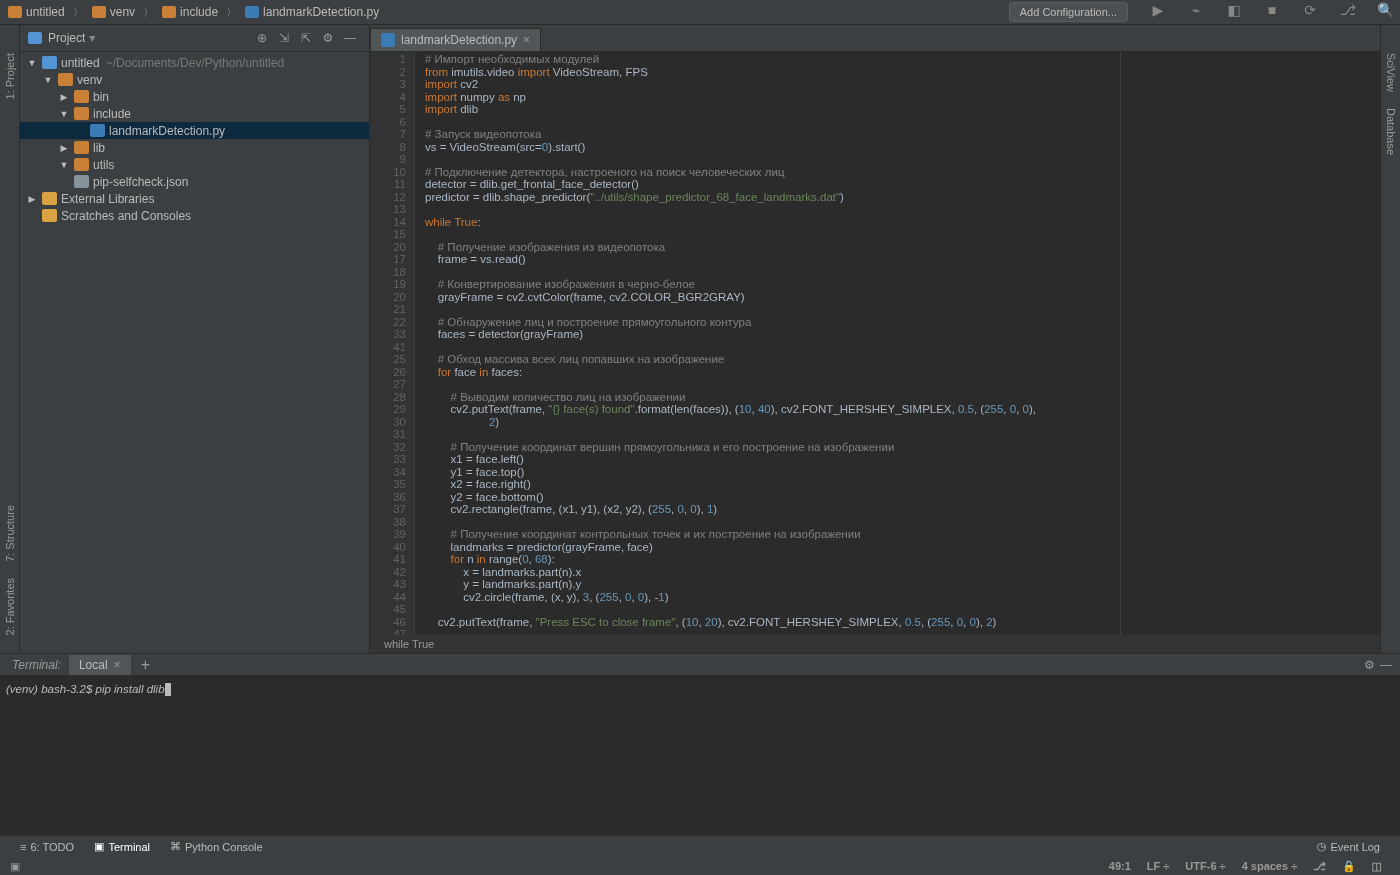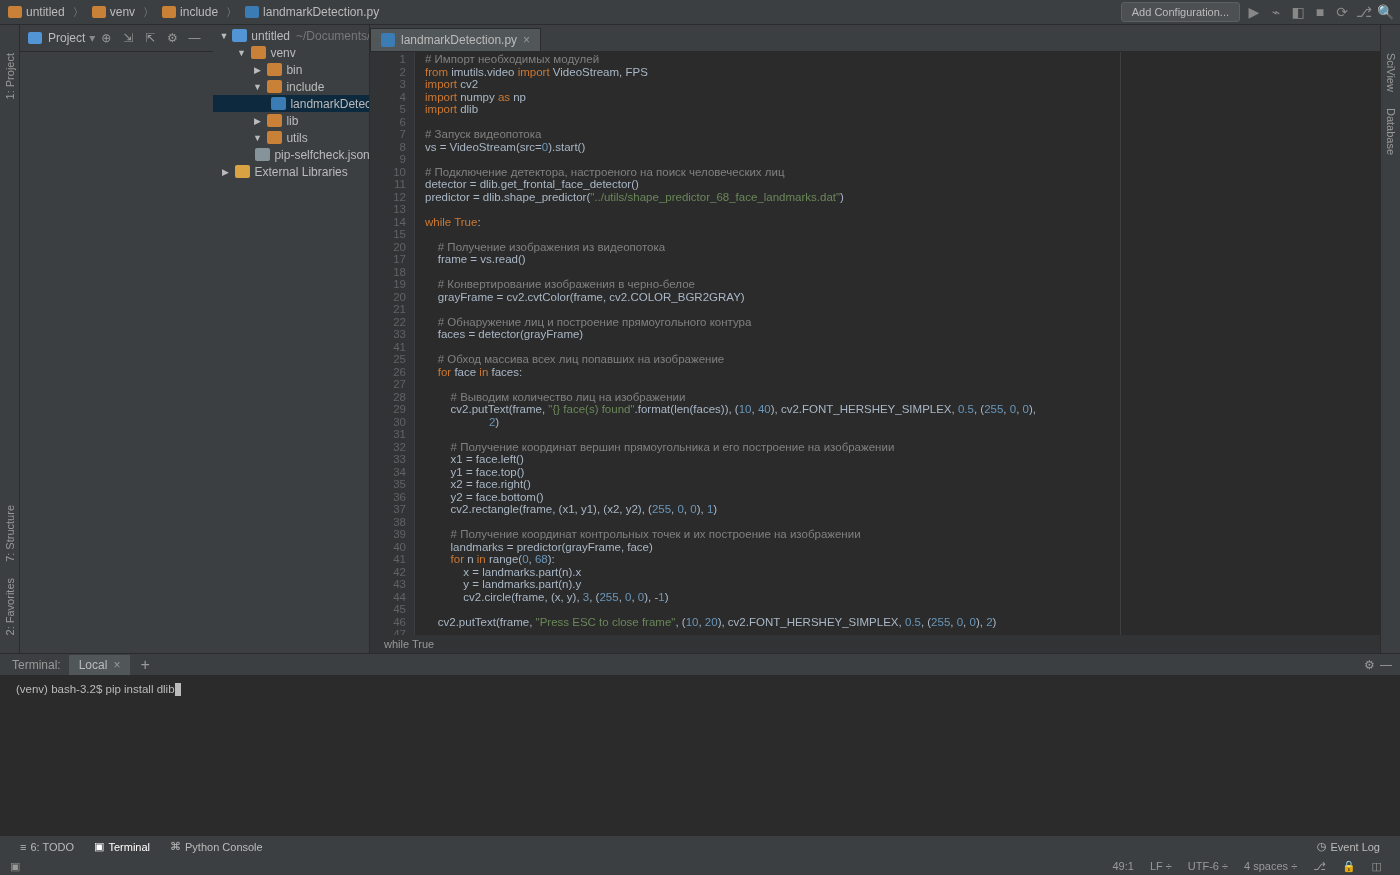--- a/index.html
+++ b/index.html
@@ -6,35 +6,35 @@
 body {
   width:1400px; height:875px;
   background:#3c3f41; color:#bbbbbb; font-size:12px;
   overflow:hidden; display:flex; flex-direction:column;
 }
 .nav-bar { height:25px; background:#3c3f41; display:flex; align-items:center; padding:0 6px; border-bottom:1px solid #2b2b2b;}
 .crumb { display:flex; align-items:center; gap:4px; padding:0 2px;}
 .crumb-sep { color:#999; padding:0 6px; font-size:11px;}
 .crumb-ico { width:14px; height:12px; background:#c88136; border-radius:2px;}
 .crumb-ico.py { background:#3c7cb4;}
-.nav-right { margin-left:auto; display:flex; gap:6px; align-items:center;}
+.nav-right { margin-left:auto; display:flex; gap:22px; align-items:flex-start;}
 .btn { background:#4c5052; border:1px solid #5e6060; border-radius:3px; padding:3px 10px; color:#bbb; font-size:11px; cursor:pointer;}
 .icn { width:16px; height:16px; display:inline-flex; align-items:center; justify-content:center; color:#888; cursor:pointer; font-size:14px;}
 
 .main { flex:1; display:flex; overflow:hidden;}
 .left-rail { width:20px; background:#3c3f41; border-right:1px solid #2b2b2b; display:flex; flex-direction:column; align-items:center; padding-top:20px;}
 .left-rail .v { writing-mode:vertical-rl; transform:rotate(180deg); font-size:11px; color:#999; padding:8px 0; cursor:pointer;}
 .right-rail { width:20px; background:#3c3f41; border-left:1px solid #2b2b2b; display:flex; flex-direction:column; align-items:center; padding-top:20px;}
 .right-rail .v { writing-mode:vertical-rl; font-size:11px; color:#999; padding:8px 0; cursor:pointer;}
 
 .tool-header { height:27px; background:#3c3f41; border-bottom:1px solid #2b2b2b; display:flex; align-items:center; padding:0 8px;}
 .tool-header .spacer{flex:1;}
 .tool-header .hi { width:16px; height:16px; margin:0 3px; color:#999; cursor:pointer; display:inline-flex; align-items:center; justify-content:center;}
 
-.sidebar { width:350px; background:#3b3f41; display:flex; flex-direction:row; border-right:1px solid #2b2b2b;}
+.sidebar { width:350px; background:#3b3f41; display:flex; flex-direction:column; border-right:1px solid #2b2b2b;}
 .tree { flex:1; overflow:auto; padding-top:2px;}
 .tree-row { display:flex; align-items:center; height:17px; padding-left:6px; cursor:pointer; white-space:nowrap;}
 .tree-row.sel{background:#0d293e;}
 .arrow { width:12px; text-align:center; color:#bbb; font-size:9px;}
 .t-ico { width:15px; height:13px; margin:0 4px; border-radius:2px; flex-shrink:0;}
 .t-ico.folder{background:#c88136;}
 .t-ico.module{background:#5394d4;}
 .t-ico.py{background:#3c7cb4;}
 .t-ico.file{background:#87939a;}
 .t-ico.lib{background:#d9a343;}
@@ -52,32 +52,32 @@
 .code .margin80 { position:absolute; left:705px; top:0; bottom:0; width:1px; background:#3d3f40;}
 .c { color:#808080;}
 .k { color:#cc7832;}
 .s { color:#6a8759;}
 .n { color:#6897bb;}
 .fn { color:#a9b7c6;}
 .breadcrumb { height:18px; background:#313335; padding:0 14px; color:#999; font-size:11px; display:flex; align-items:center;}
 
 .terminal-panel { height:182px; display:flex; flex-direction:column; border-top:1px solid #2b2b2b;}
 .term-tabs { height:22px; background:#3c3f41; display:flex; align-items:center; padding:0 4px; border-bottom:1px solid #2b2b2b;}
-.term-tabs .tlabel{color:#999;padding:0 8px;}
+.term-tabs .tlabel{color:#999;padding:0 8px;font-style:italic;}
 .term-tabs .ttab{background:#515658;padding:3px 10px;display:flex;gap:6px;align-items:center;}
 .term-tabs .plus{padding:0 10px;color:#999;font-size:16px;cursor:pointer;}
-.term-body { flex:1; background:#2b2b2b; padding:6px 16px; font-family:Menlo,Consolas,monospace; font-size:11.5px; color:#bbb;}
+.term-body { flex:1; background:#2b2b2b; padding:6px 6px; font-family:Menlo,Consolas,monospace; font-size:11.5px; color:#bbb;font-style:italic;}
 .term-body .cursor{display:inline-block;width:6px;height:13px;background:#bbb;vertical-align:middle;}
 
 .bottom-bar { height:22px; background:#3c3f41; border-top:1px solid #2b2b2b; display:flex; align-items:center; padding:0 10px; font-size:11px;}
 .bottom-bar .bb-item{padding:0 10px; display:flex; align-items:center; gap:4px; cursor:pointer;}
 .bottom-bar .bb-item.active{color:#fff;}
 .status-bar { height:18px; background:#3c3f41; display:flex; align-items:center; padding:0 10px; font-size:11px; color:#999;}
 .status-bar .sp{flex:1;}
-.status-bar .si{padding:0 8px;}
+.status-bar .si{padding:0 8px;font-weight:bold;}
 </style>
 </head>
 <body>
 
 <div class="nav-bar">
   <div id="crumbs" style="display:flex;align-items:center;">
       <span class="crumb">
         <span class="crumb-ico"></span>
         <span>untitled</span>
       </span>
@@ -170,20 +170,25 @@
         </div>
         <div class="tree-row" style="padding-left: 38px;">
           <span class="arrow"></span>
           <span class="t-ico file"></span>
           <span>pip-selfcheck.json</span>
         </div>
         <div class="tree-row" style="padding-left: 6px;">
           <span class="arrow">▶</span>
           <span class="t-ico lib"></span>
           <span>External Libraries</span>
+        </div>
+        <div class="tree-row" style="padding-left: 6px;">
+          <span class="arrow"></span>
+          <span class="t-ico lib"></span>
+          <span>Scratches and Consoles</span>
         </div>
       </div>
   </div>
 
   <div class="editor">
     <div class="tabs">
       <div class="tab">
         <span class="dotico"></span>
         <span>landmarkDetection.py</span>
         <span class="close">×</span>

